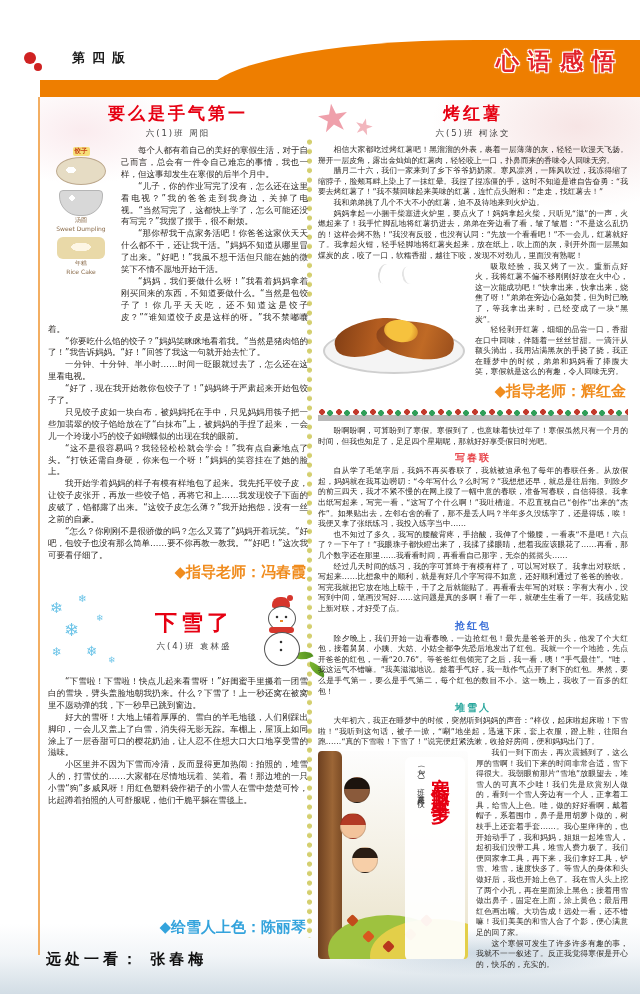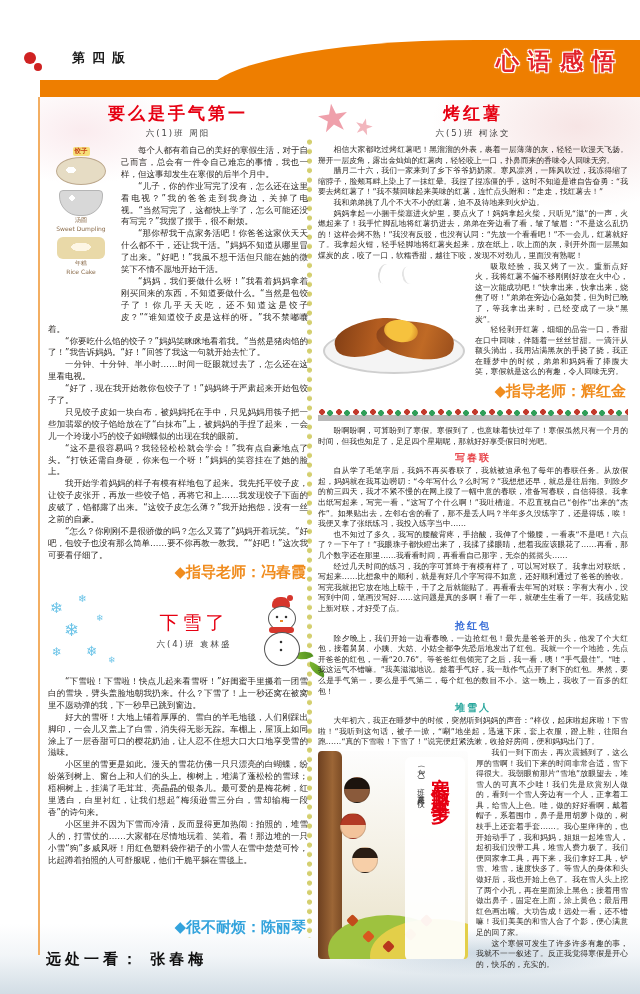--- a/index.html
+++ b/index.html
@@ -63,21 +63,21 @@
       radial-gradient(circle 4px at 24px 6px,#fff 70%,#d8d8d8 71%),
       radial-gradient(circle 2px at 19px 9px,#7a4a2a 90%,transparent);}
   .plate-niangao{width:48px;height:22px;margin:0 auto;border-radius:6px;background:#b5251d;
     background-image:radial-gradient(ellipse 14px 6px at 24px 10px,#fdf6e4 70%,#e9d9a8 71%);}
 
   
   .snow-header{display:flex;align-items:center;height:86px;margin-top:8px;}
   .flakes{width:84px;position:relative;height:80px;color:#6cc4e8;}
   .flakes span{position:absolute;}
   .t3-block{flex:1;text-align:center;}
-  .t3-title{color:#e60012;font-size:19px;font-weight:normal;letter-spacing:4px;margin:0;}
+  .t3-title{color:#e60012;font-size:22px;font-weight:bold;letter-spacing:4px;margin:0;}
   .snowman{position:relative;width:52px;height:72px;}
   .sm-hat{position:absolute;left:16px;top:0;width:18px;height:11px;background:#d6362c;border-radius:8px 8px 2px 2px;}
   .sm-pom{position:absolute;left:31px;top:-2px;width:6px;height:6px;border-radius:50%;background:#d6362c;}
   .sm-head{position:absolute;left:12px;top:9px;width:26px;height:23px;background:#fff;border:1.5px solid #555;border-radius:50%;
     background-image:radial-gradient(circle 1.6px at 8px 10px,#333 90%,transparent),
       radial-gradient(circle 1.6px at 17px 10px,#333 90%,transparent),
       radial-gradient(circle 1.4px at 12.5px 14px,#e98a2b 90%,transparent);}
   .sm-scarf{position:absolute;left:13px;top:30px;width:25px;height:6px;background:#d6362c;border-radius:3px;}
   .sm-body{position:absolute;left:8px;top:35px;width:34px;height:32px;background:#fff;border:1.5px solid #555;border-radius:50%;
     background-image:radial-gradient(circle 1.6px at 16px 9px,#333 90%,transparent),
@@ -226,24 +226,23 @@
           <div class="sm-hat"></div>
             <div class="sm-pom"></div>
             <div class="sm-head"></div>
           <div class="sm-scarf"></div>
             <div class="sm-body"></div>
         </div>
       </div>
       <div class="a3-body">
           <p class="para">“下雪啦！下雪啦！快点儿起来看雪呀！”好闺蜜手里攥着一团雪白的雪块，劈头盖脸地朝我扔来。什么？下雪了！上一秒还窝在被窝里不愿动弹的我，下一秒早已跳到窗边。</p>
           <p class="para">好大的雪呀！大地上铺着厚厚的、雪白的羊毛地毯，人们刚踩出脚印，一会儿又盖上了白雪，消失得无影无踪。车棚上，屋顶上如同涂上了一层香甜可口的樱花奶油，让人忍不住想大口大口地享受雪的滋味。</p>
-          <p class="para">小区里的雪更是如此。漫天的雪花仿佛一只只漂亮的白蝴蝶，纷纷落到树上、窗台上和人们的头上。柳树上，堆满了蓬松松的雪球；梧桐树上，挂满了毛茸茸、亮晶晶的银条儿。最可爱的是梅花树，红里透白，白里衬红，让我们想起“梅须逊雪三分白，雪却输梅一段香”的诗句来。</p>
           <p class="para">小区里并不因为下雪而冷清，反而显得更加热闹：拍照的，堆雪人的，打雪仗的……大家都在尽情地玩着、笑着。看！那边堆的一只小雪“狗”多威风呀！用红色塑料袋作裙子的小雪人在雪中楚楚可怜，比起蹲着拍照的人可舒服呢，他们干脆平躺在雪毯上。</p>
         </div>
-      <div class="teacher t-blue">◆很不耐烦：陈丽琴</div>
+      <div class="teacher t-blue">◆给雪人上色：陈丽琴</div>
     </article>
 
   </div>
 
   <div class="col col-right">
 
     <article>
       <h2 class="a-title">烤红薯</h2>
       <div class="a-author">六(5)班 柯泳文</div>
       <div>

